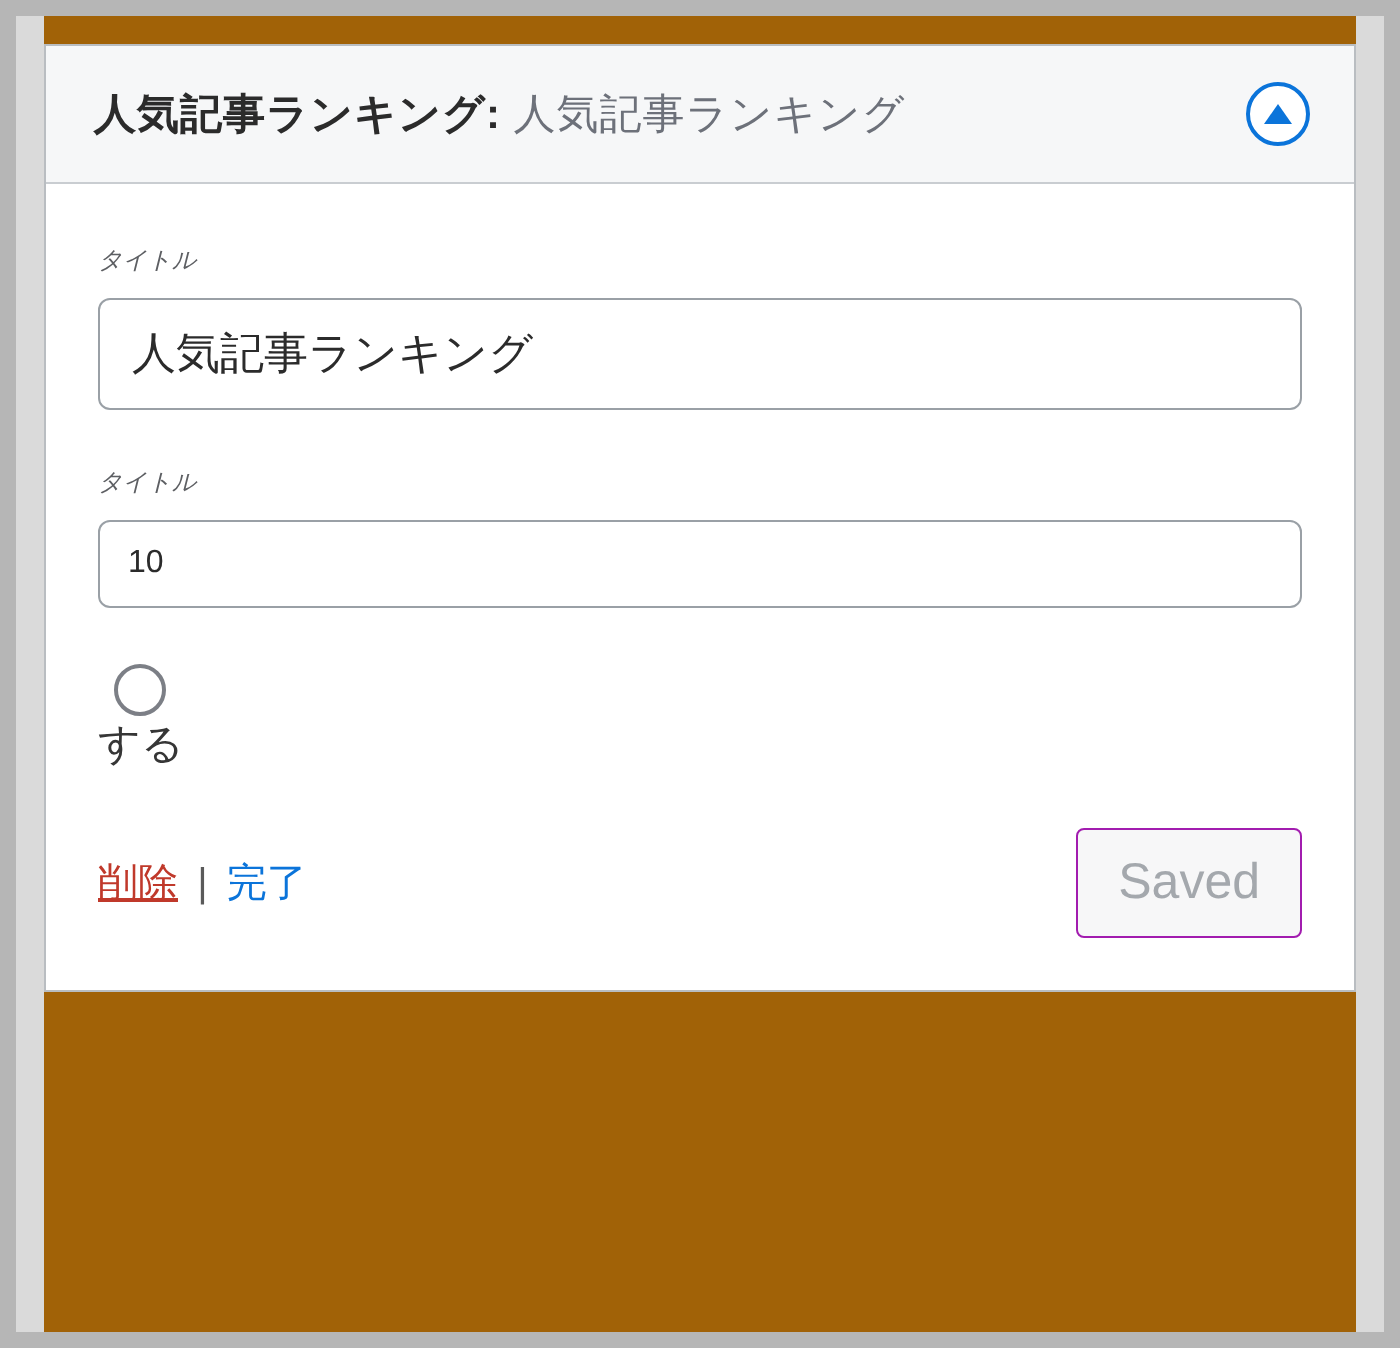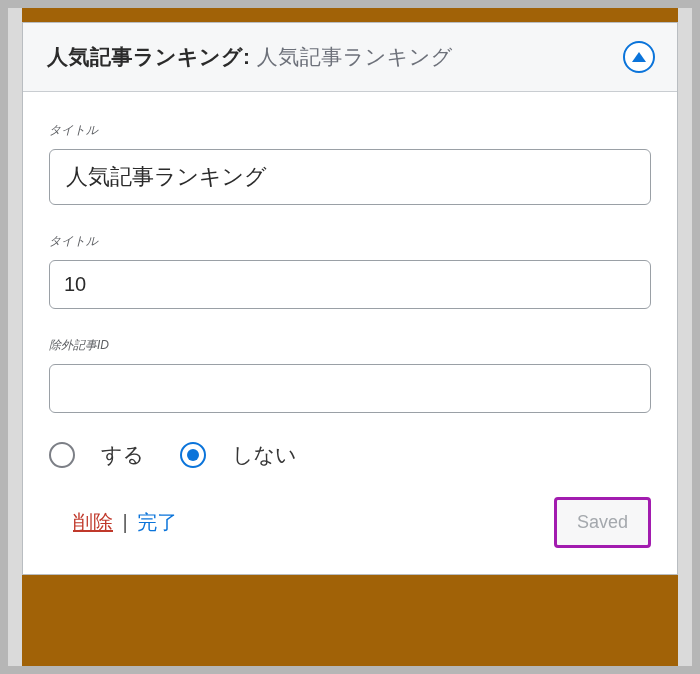--- a/index.html
+++ b/index.html
@@ -62,42 +62,42 @@
     .text-input {
       width: 100%;
       border: 1px solid #9aa0a6;
       border-radius: 6px;
       padding: 14px 16px;
       font-size: 22px;
       color: #2b2b2b;
       background: #fff;
       outline: none;
     }
-    .text-input.small-text { font-size: 20px; padding: 12px 14px; }
+    .text-input.small-text { font-size: 16px; padding: 12px 14px; }
     .radio-row {
       display: flex; align-items: center; gap: 36px; margin-top: 4px;
     }
-    .radio-item { display:flex; align-items:center; gap:26px; font-size:21px; color:#363636; }
+    .radio-item { display:flex; align-items:center; gap:0; font-size:21px; color:#363636;flex-direction:column; }
     .radio-disc {
       width: 26px; height: 26px; border: 2px solid #7c7f86; border-radius: 50%;
       display:flex; align-items:center; justify-content:center; background:#fff;
     }
     .radio-item.selected .radio-disc { border-color:#0b74da; }
     .radio-dot { width: 12px; height: 12px; border-radius: 50%; background:#0b74da; }
     .widget-footer {
       display: flex; align-items: center; justify-content: space-between;
       margin-top: 6px;
     }
     .footer-links { font-size: 20px; }
-    .footer-links .delete { color:#c0392b; text-decoration: underline; cursor:pointer;margin-left:24px; }
+    .footer-links .delete { color:#c0392b; text-decoration: underline; cursor:pointer; }
     .footer-links .sep { color:#5a5a5a; margin: 0 4px; }
     .footer-links .done { color:#0b74da; cursor:pointer; }
     .saved-btn {
-      border: 3px solid #a21caf; color: #a4a8ad; background:#f7f7f8;
-      padding: 12px 20px; border-radius: 4px; font-size: 18px;
+      border: 1px solid #a21caf; color: #a4a8ad; background:#f7f7f8;
+      padding: 12px 20px; border-radius: 4px; font-size: 25px;
       cursor: default;
     }
   </style>
 </head>
 <body>
 
 <div class="frame">
   <div class="gutter-left"></div>
   <div class="gutter-right"></div>
 
@@ -119,36 +119,26 @@
       <div class="form-row">
         <label class="form-label">タイトル</label>
         <input class="text-input" type="text" value="人気記事ランキング" style="">
       </div>
 
       <div class="form-row">
         <label class="form-label">タイトル</label>
         <input class="text-input small-text" type="text" value="10" style="">
       </div>
 
-      <div class="form-row">
-        <label class="form-label">除外記事ID</label>
-        <input class="text-input small-text" type="text" value="" style="">
-      </div>
 
       <div class="form-row">
         <div class="radio-row">
           <label class="radio-item">
             <span class="radio-disc"></span>
             <span>する</span>
-          </label>
-          <label class="radio-item selected">
-            <span class="radio-disc">
-                <span class="radio-dot"></span>
-              </span>
-            <span>しない</span>
           </label>
         </div>
       </div>
 
       <div class="widget-footer">
         <div class="footer-links">
           <a class="delete">削除</a>
           <span class="sep">|</span>
           <a class="done">完了</a>
         </div>

